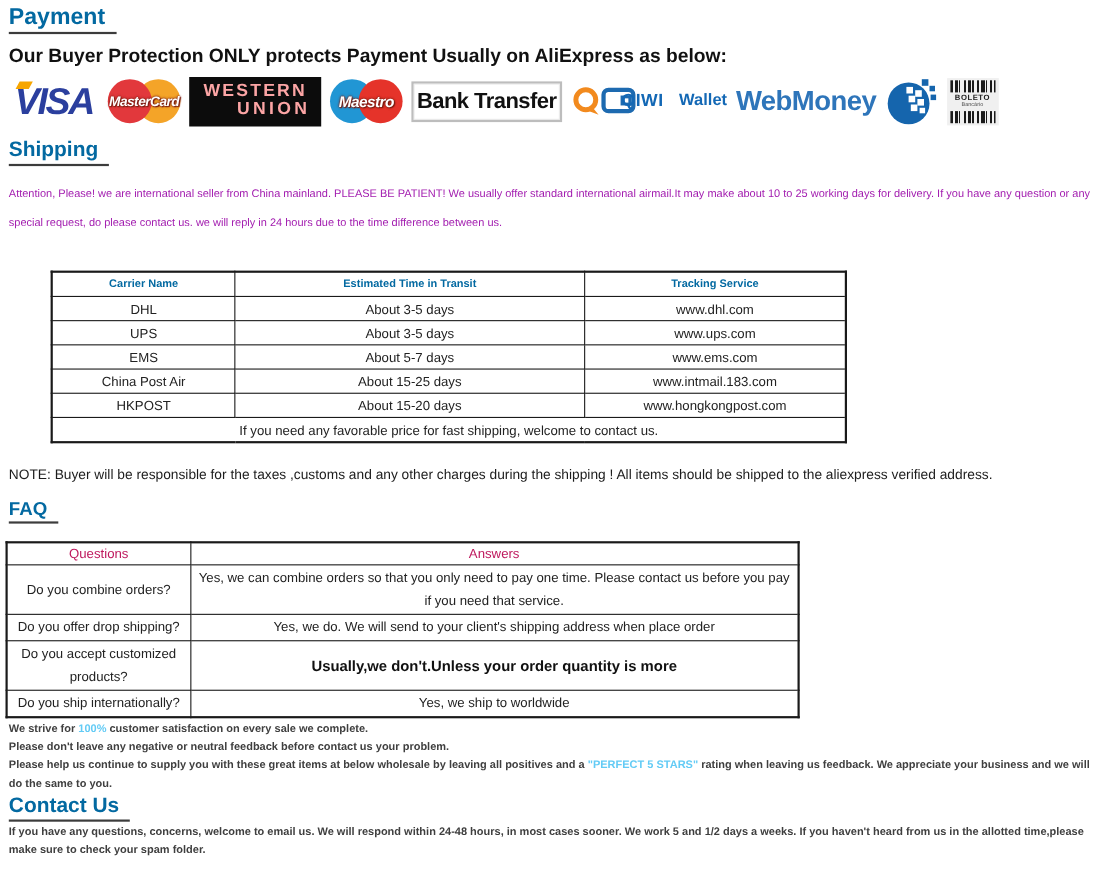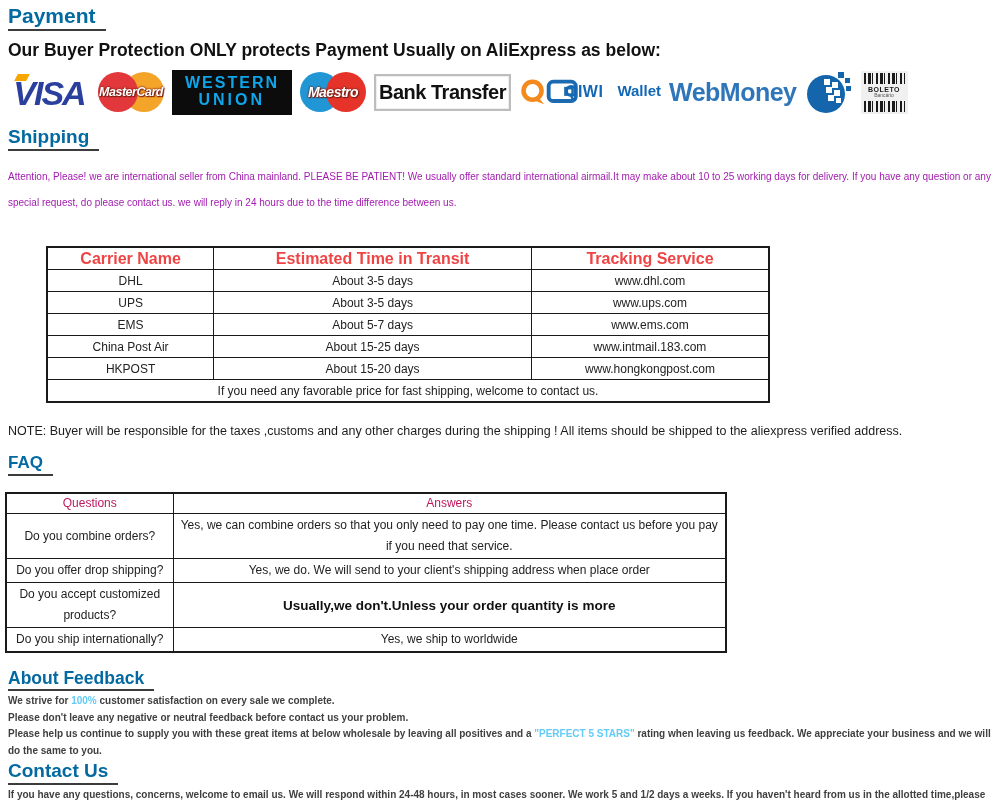--- a/index.html
+++ b/index.html
@@ -39,22 +39,22 @@
   .c.blu  { left:0;  background:#2196d4; z-index:0; }
   .c.red2 { left:26px; background:#e5332a; z-index:1; }
   .disc-text {
     position:relative; z-index:2; color:#fff; font-weight:bold; font-style:italic;
     font-size:12.5px; letter-spacing:-0.5px; white-space:nowrap;
     text-shadow:0 0 2px #7a1d12, 0 0 2px #7a1d12, 1px 1px 1px #7a1d12;
   }
   .maestro .disc-text { font-size:14px; }
 
   .wu { width:120px; height:45px; background:#0c0c0c; flex-direction:column; align-items:stretch; justify-content:center; }
-  .wu span { display:block; color:#0ea5e9; font-weight:800; font-size:16px; line-height:1.05; letter-spacing:2px; text-align:center; }
-  .wu .wu2 { text-align:right; padding-right:27px; letter-spacing:3px; }
+  .wu span { display:block; color:#fca5a5; font-weight:800; font-size:16px; line-height:1.05; letter-spacing:2px; text-align:center; }
+  .wu .wu2 { text-align:right; padding-right:10px; letter-spacing:3px; }
 
   .bank { width:137px; height:37px; background:#fff; border:2px solid #bdbdbd; box-shadow:0 0 0 1px #eee inset;align-items:center; }
   .bank span { font-size:20px; font-weight:800; color:#111; white-space:nowrap; letter-spacing:-0.5px; }
 
   .qiwi { width:142px; height:48px; justify-content:flex-start; }
   .qiwi-text { margin-left:-16px; display:flex; flex-direction:row; line-height:1; z-index:2; }
   .qiwi-text .q1 { font-size:16px; font-weight:800; color:#1368b5; letter-spacing:0.5px; }
   .qiwi-text .q2 { font-size:15px; font-weight:800; color:#1368b5; margin:-1px 0 0 14px; }
 
   .wm span { font-size:25px; font-weight:bold; color:#2e75ba; letter-spacing:-0.5px; white-space:nowrap; }
@@ -69,21 +69,21 @@
   .bol-text .b2 { display:block; font-size:5px; color:#555; }
 
   
   .intro { margin:13px 0 0 0; font-size:10px; line-height:26px; color:#a21caf; }
   .note  { margin:21px 0 0 0; font-size:12.5px; color:#1c1c1c; }
 
   
   table { border-collapse:collapse; background:#fff; }
   td, th { border:1px solid #1a1a1a; text-align:center; vertical-align:middle; padding:1px 4px; }
   .ship-table { margin:30px 0 0 38px; width:724px; border:2px solid #1a1a1a; }
-  .ship-table th { font-size:16px; font-weight:bold; color:#ef4444; height:23px; }
+  .ship-table th { font-size:10px; font-weight:bold; color:#0369a1; height:23px; }
   .ship-table td { font-size:12px; color:#222; height:22px; }
   .ship-table .c1 { width:160px; } .ship-table .c2 { width:305px; } .ship-table .c3 { width:228px; }
 
   .faq-table { margin:16px 0 0 -3px; width:722px; border:2px solid #1a1a1a; }
   .faq-table th { font-size:12px; font-weight:normal; color:#be185d; height:21px; }
   .faq-table td { font-size:12px; color:#222; line-height:21px; }
   .faq-table .qcol { width:167px; }
   .faq-table .tall { height:45px; }
   .faq-table .short { height:22px; }
   .faq-table .bold-ans { font-size:13.5px; font-weight:bold; color:#111; }
@@ -228,21 +228,20 @@
       <td class="qcol tall">Do you accept customized products?</td>
       <td class="tall bold-ans">Usually,we don't.Unless your order quantity is more</td>
     </tr>
     <tr>
       <td class="qcol short">Do you ship internationally?</td>
       <td class="short">Yes, we ship to worldwide</td>
     </tr>
   </tbody>
     </table>
 
-  <h2 class="rh h-feedback">About Feedback</h2>
 
   <div class="fb">
     <p><span>We strive for </span><span class="cyan">100%</span><span> customer satisfaction on every sale we complete.</span></p>
     <p>Please don't leave any negative or neutral feedback before contact us your problem.</p>
     <p><span>Please help us continue to supply you with these great items at below wholesale by leaving all positives and a </span><span class="cyan">"PERFECT 5 STARS"</span><span> rating when leaving us feedback. We appreciate your business and we will do the same to you.</span></p>
   </div>
 
   <h2 class="rh h-contact">Contact Us</h2>
 
   <p class="fb">If you have any questions, concerns, welcome to email us. We will respond within 24-48 hours, in most cases sooner. We work 5 and 1/2 days a weeks. If you haven't heard from us in the allotted time,please make sure to check your spam folder.</p>

